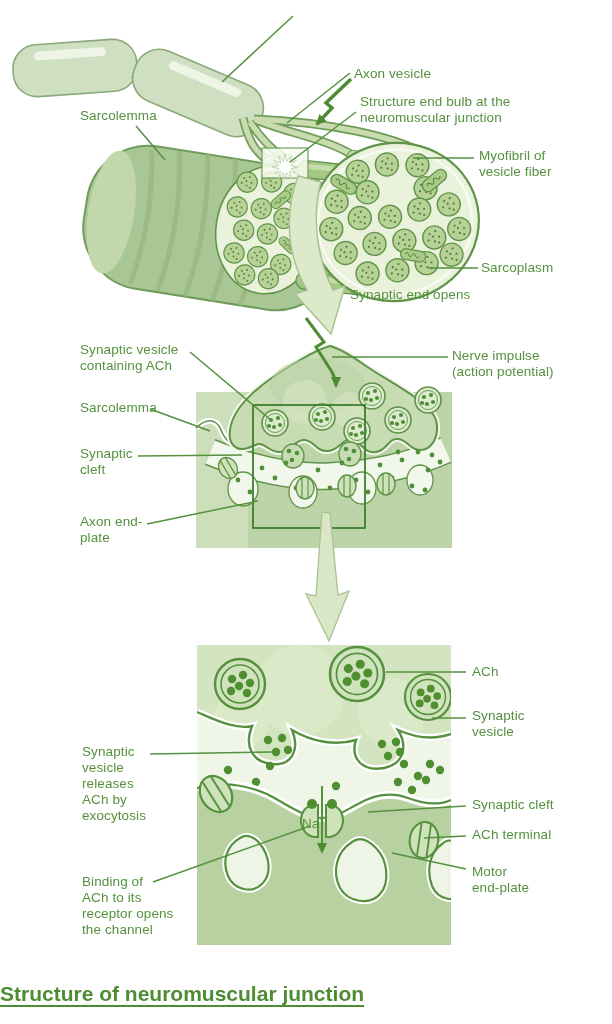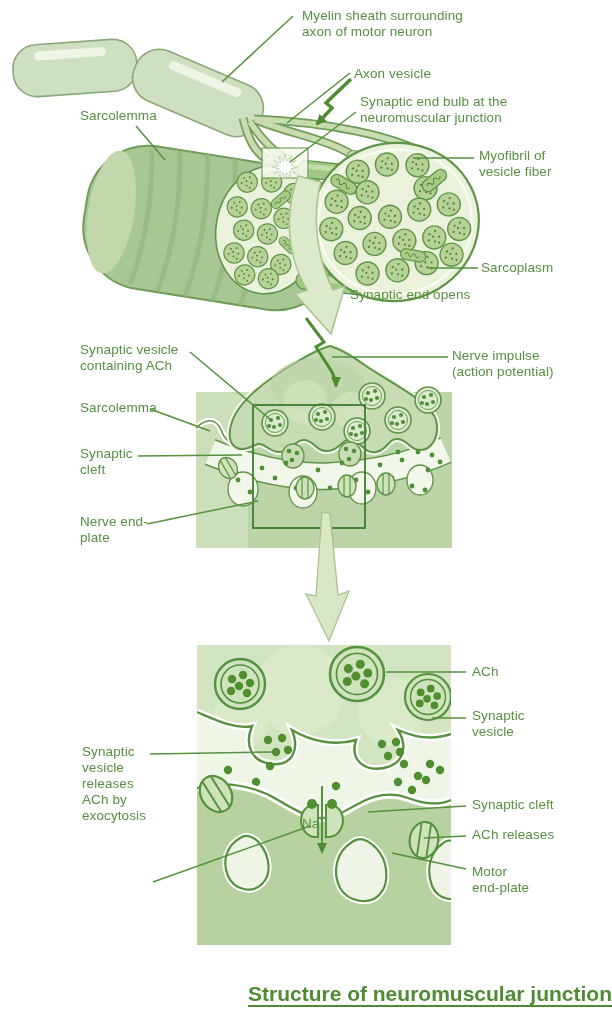--- a/index.html
+++ b/index.html
@@ -1,21 +1,21 @@
 <!DOCTYPE html>
 <html style="--label_green: #55913e; --title_green: #4e8c33; --line_green: #55913e; --outline_green: #5f9348; --myelin_fill: #cfe0c2; --muscle_fill: #a9c795; --face_fill: #eaf2dc; --myofibril_fill: #b7d296; --bulb_fill: #c8dcb3; --panel_fill: #bcd4a7; --cleft_white: #f2f7ec; --vesicle_fill: #dcebce; --ach_dot: #4f8f35; --zoom_arrow_fill: #dce9ca; --panel3_top: #c9dfb5; --panel3_bottom: #b4cf9e; --background: #ffffff;"><head>
 <meta charset="utf-8">
 <style>
   html,body{margin:0;padding:0;background:#fff;}
   .stage{position:relative;width:612px;height:1024px;background:#fff;overflow:hidden;
          font-family:"Liberation Sans",sans-serif;}
   .art{position:absolute;left:0;top:0;}
   .lbl{position:absolute;white-space:pre-line;color:var(--label_green,#55913e);
        font-size:13.5px;line-height:1.18;letter-spacing:.1px;}
-  .title{position:absolute;left:0;right:0;text-align:right;font-weight:bold;
+  .title{position:absolute;left:0;right:0;text-align:left;font-weight:bold;
          font-size:21px;color:var(--title_green,#4e8c33);
          text-decoration:underline;text-decoration-thickness:2px;text-underline-offset:4px;}
 </style>
 </head>
 <body>
 
 <div class="stage">
 
 <svg class="art" width="612" height="1024" viewBox="0 0 612 1024">
   <defs>
@@ -400,48 +400,50 @@
     <path d="M466,672 L386,672"></path>
     <path d="M466,718 L432,718"></path>
     <path d="M150,754 L272,752"></path>
     <path d="M466,806 L368,812"></path>
     <path d="M466,836 L424,838"></path>
     <path d="M466,869 L392,853"></path>
     <path d="M153,882 L310,826"></path>
   </g>
 </svg>
 
-<div class="lbl" style="left:302px;top:8px">Myelin sheath surrounding
-axon of motor neuron</div>
 <div class="lbl" style="left:354px;top:66px">Axon vesicle</div>
-<div class="lbl" style="left:360px;top:94px">Synaptic end bulb at the
+<div class="lbl" style="left:360px;top:94px">Structure end bulb at the
 neuromuscular junction</div>
 <div class="lbl" style="left:80px;top:108px">Sarcolemma</div>
 <div class="lbl" style="left:479px;top:148px">Myofibril of
 vesicle fiber</div>
 <div class="lbl" style="left:481px;top:260px">Sarcoplasm</div>
 <div class="lbl" style="left:350px;top:287px">Synaptic end opens</div>
 <div class="lbl" style="left:80px;top:342px">Synaptic vesicle
 containing ACh</div>
 <div class="lbl" style="left:452px;top:348px">Nerve impulse
 (action potential)</div>
 <div class="lbl" style="left:80px;top:400px">Sarcolemma</div>
 <div class="lbl" style="left:80px;top:446px">Synaptic
 cleft</div>
-<div class="lbl" style="left:80px;top:514px">Nerve end-
+<div class="lbl" style="left:80px;top:514px">Axon end-
 plate</div>
 <div class="lbl" style="left:472px;top:664px">ACh</div>
 <div class="lbl" style="left:472px;top:708px">Synaptic
 vesicle</div>
 <div class="lbl" style="left:82px;top:744px">Synaptic
 vesicle
 releases
 ACh by
 exocytosis</div>
 <div class="lbl" style="left:472px;top:797px">Synaptic cleft</div>
-<div class="lbl" style="left:472px;top:827px">ACh releases</div>
+<div class="lbl" style="left:472px;top:827px">ACh terminal</div>
 <div class="lbl" style="left:472px;top:864px">Motor
 end-plate</div>
+<div class="lbl" style="left:82px;top:874px">Binding of
+ACh to its
+receptor opens
+the channel</div>
 <div class="lbl" style="left:302px;top:816px">Na⁻</div>
 
 <div class="title" style="top:982px">Structure of neuromuscular junction</div>
 
 </div>
 
 </body></html>

